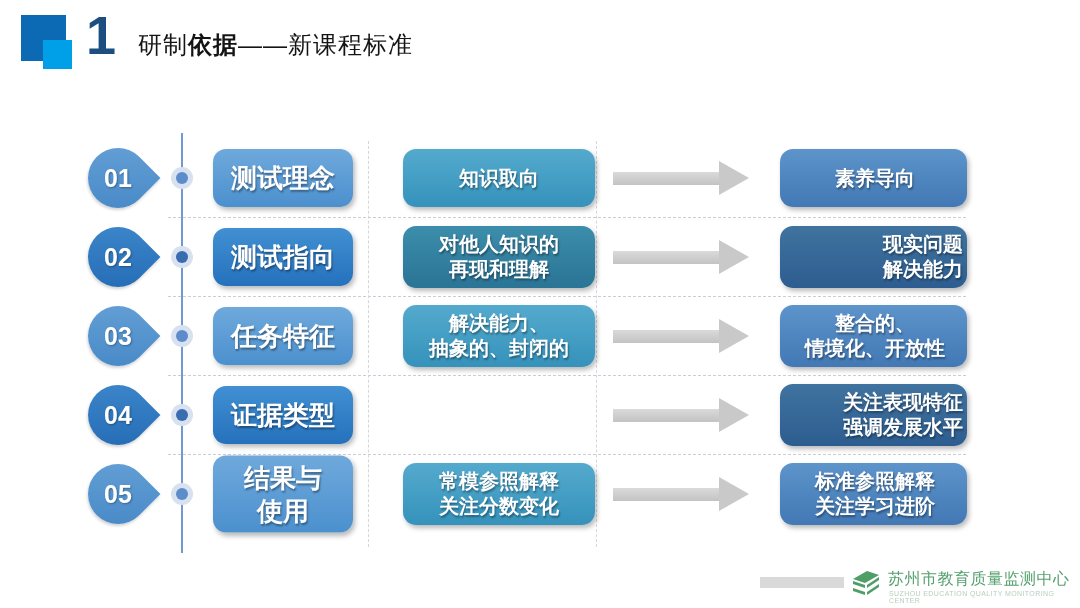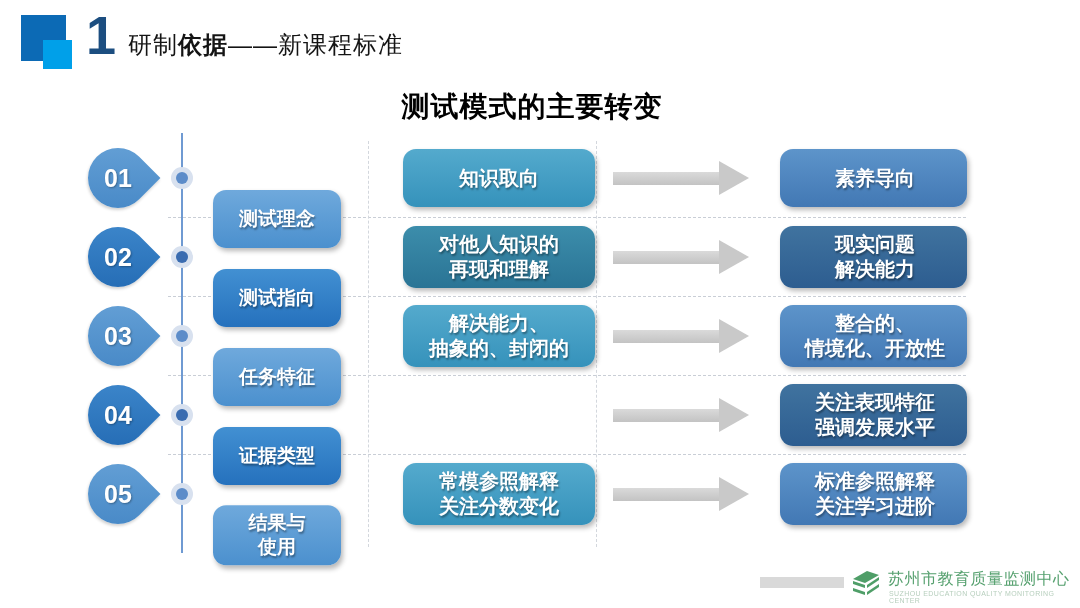--- a/index.html
+++ b/index.html
@@ -4,21 +4,21 @@
 <style>
   html,body{margin:0;padding:0;background:#fff;}
   .slide{
     position:relative;width:1080px;height:608px;background:#ffffff;
     font-family:"Liberation Sans","DejaVu Sans",sans-serif;overflow:hidden;
   }
   
   .sq-dark{position:absolute;left:21px;top:15px;width:45px;height:46px;background:#0c6ab5;}
   .sq-light{position:absolute;left:43px;top:40px;width:29px;height:29px;background:#00a0e9;}
   .section-number{position:absolute;left:86px;top:8px;font-size:54px;font-weight:bold;color:#1c4e80;line-height:1;}
-  .section-title{position:absolute;left:128px;top:29px;font-size:24px;color:#141414;letter-spacing:1px;}
+  .section-title{position:absolute;left:138px;top:29px;font-size:24px;color:#141414;letter-spacing:1px;}
   .section-title .em{font-weight:bold;}
   .slide-title{position:absolute;left:0;top:88px;width:1064px;text-align:center;
     font-size:28px;font-weight:bold;color:#000;letter-spacing:1px;}
   
   .hline{position:absolute;left:168px;width:798px;height:0;border-top:1px dashed #c9ced6;}
   .vdash{position:absolute;top:141px;height:406px;width:0;border-left:1px dashed #d3d7dd;}
   .timeline{position:absolute;left:181px;top:133px;width:2px;height:420px;background:#6f9ad2;}
   
   .row{position:absolute;left:0;width:1080px;height:78px;}
   .badge{position:absolute;left:88px;top:50%;transform:translateY(-50%);width:60px;height:60px;text-decoration:underline;}
@@ -29,29 +29,29 @@
   .badge-num{position:absolute;inset:0;display:flex;align-items:center;justify-content:center;
     font-size:25px;font-weight:bold;color:#fff;text-shadow:1px 1px 2px rgba(0,0,0,0.3);}
   .dot{position:absolute;left:171px;top:50%;transform:translateY(-50%);width:22px;height:22px;
     border-radius:50%;background:#d8e1ef;}
   .dot::after{content:"";position:absolute;inset:5px;border-radius:50%;background:#5c8cc9;}
   .row.dark .dot::after{background:#3a6cb0;}
   .box{position:absolute;top:50%;transform:translateY(-50%);display:flex;align-items:center;
     justify-content:center;text-align:center;color:#fff;font-weight:bold;border-radius:13px;
     box-shadow:2px 3px 5px rgba(0,0,0,0.28);line-height:1.25;padding:6px 4px;box-sizing:border-box;}
   .box span{white-space:pre-line;text-shadow:1px 2px 2px rgba(0,0,0,0.38);}
-  .label-box{left:213px;width:128px;min-height:58px;font-size:19px;margin-top:41px;}
+  .label-box{left:213px;width:140px;min-height:58px;font-size:26px;}
   .from-box{left:403px;width:192px;min-height:58px;font-size:20px;}
   .to-box{left:780px;width:187px;min-height:58px;font-size:20px;padding-left:7px;}
   .row.light .label-box{background:linear-gradient(#6fa9dc,#4b90ce);}
   .row.dark  .label-box{background:linear-gradient(#4290d2,#2571bd);}
   .row.light .from-box{background:linear-gradient(#54aacd,#3592bb);}
   .row.dark  .from-box{background:linear-gradient(#3c8dab,#2a7495);}
   .row.light .to-box{background:linear-gradient(#5d94ca,#4278b4);}
-  .row.dark  .to-box{background:linear-gradient(#40739f,#2d5d90);}
+  .row.dark  .to-box{background:linear-gradient(#40739f,#2d5d90);justify-content:flex-end;}
   .arrow{position:absolute;left:613px;top:50%;transform:translateY(-50%);
     width:145px;height:34px;display:flex;align-items:center;}
   .arrow-shaft{width:106px;height:13px;background:linear-gradient(#dadada,#c3c3c3);}
   .arrow-head{width:0;height:0;border-top:17px solid transparent;
     border-bottom:17px solid transparent;border-left:30px solid #c9c9c9;}
   
   .footer-bar{position:absolute;left:760px;top:577px;width:84px;height:11px;background:#d9d9d9;}
   .logo{position:absolute;left:850px;top:566px;width:32px;height:34px;}
   .org-cn{position:absolute;left:888px;top:569px;font-size:16px;font-weight:normal;
     color:#55a06e;letter-spacing:0.5px;}
@@ -60,21 +60,20 @@
 </head>
 <body>
 
 <div class="slide">
 
   <div class="sq-dark"></div>
   <div class="sq-light"></div>
   <div class="section-number">1</div>
   <div class="section-title"><span>研制</span><span class="em">依据</span><span>——新课程标准</span></div>
 
-  <div class="slide-title">测试模式的主要转变</div>
 
   <div class="hline" style="top:217px"></div>
   <div class="hline" style="top:296px"></div>
   <div class="hline" style="top:375px"></div>
   <div class="hline" style="top:454px"></div>
   <div class="vdash" style="left:368px"></div>
   <div class="vdash" style="left:596px"></div>
   <div class="timeline"></div>
 
   <div class="row light" style="top:139px">

